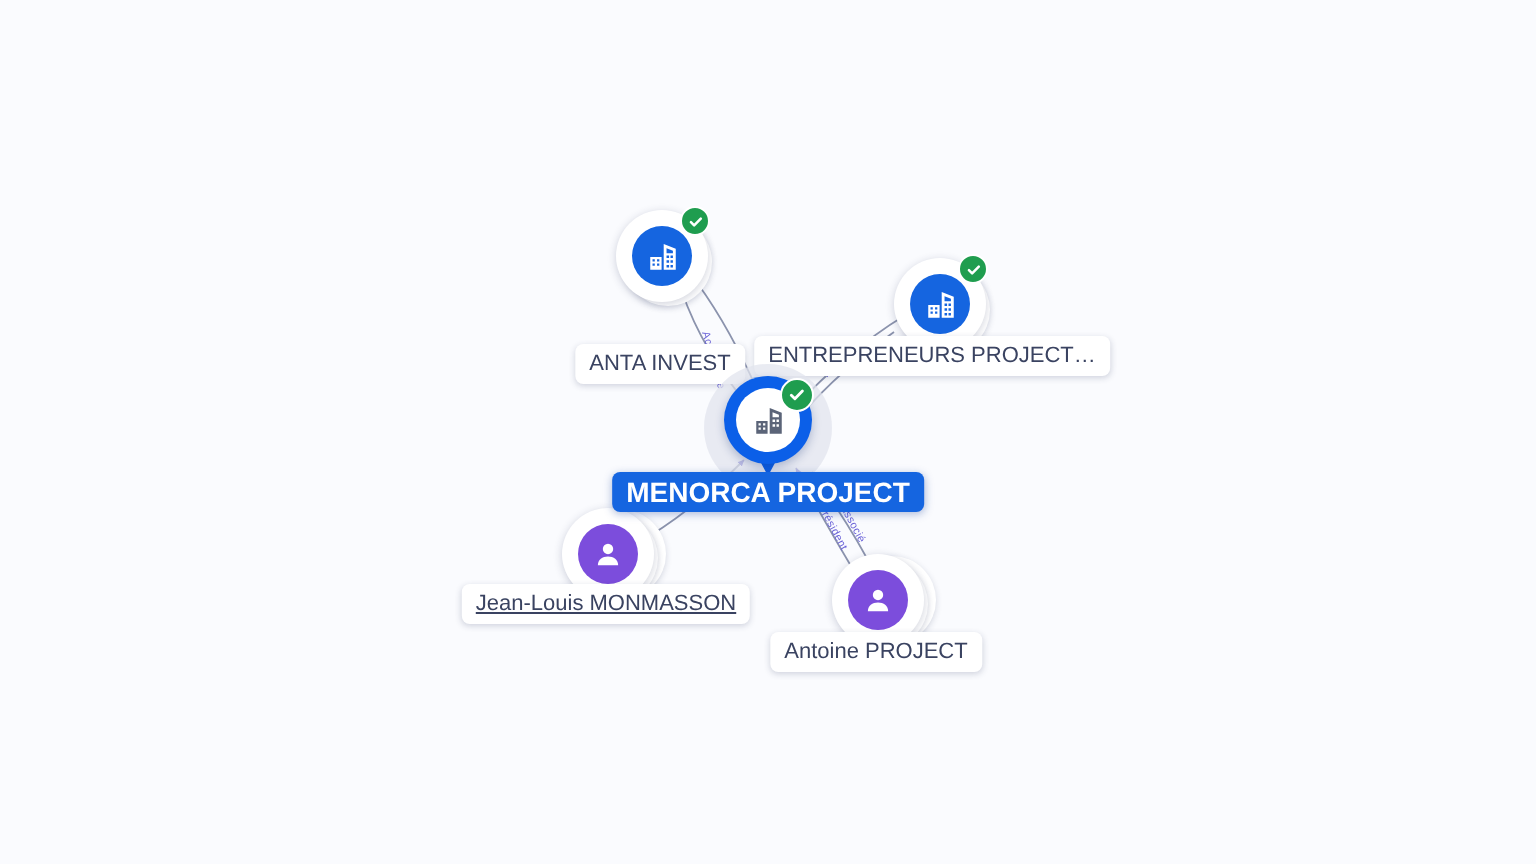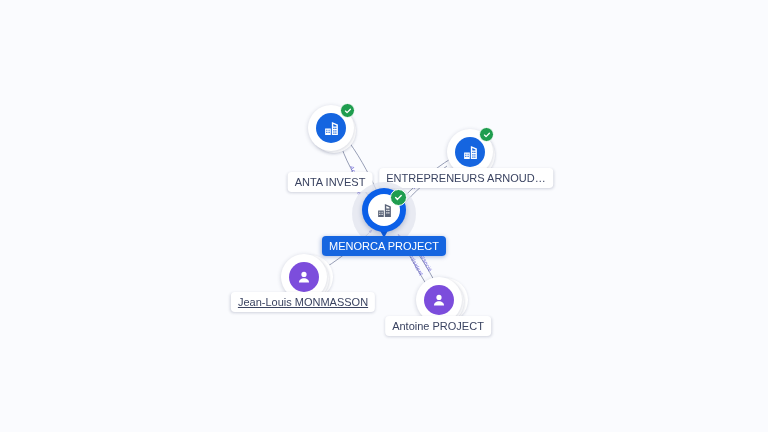--- a/index.html
+++ b/index.html
@@ -152,22 +152,22 @@
     font-size: 11px;
     line-height: 14px;
     padding: 3px 7px;
     border-radius: 4px;
     box-shadow: 0 1px 3px rgba(40,50,90,0.20);
     transform: translateX(-50%);
   }
   .node-label.primary {
     background: #1565e0;
     color: #ffffff;
-    font-size: 11px;
-    font-weight: 400;
+    font-size: 14px;
+    font-weight: 700;
     box-shadow: 0 1px 4px rgba(20,60,150,0.35);
   }
 
   
   .edge-label {
     position: absolute;
     font-size: 5.5px;
     color: #6b63d8;
     letter-spacing: 0.2px;
     white-space: nowrap;
@@ -233,21 +233,21 @@
           <path d="M3 21h8v-9H3v9zm1.6-7.4h1.6v1.6H4.6v-1.6zm3.2 0h1.6v1.6H7.8v-1.6zM4.6 16.6h1.6v1.6H4.6v-1.6zm3.2 0h1.6v1.6H7.8v-1.6z"></path>
           <path d="M12.5 21h8.5V6.2l-8.5-3.4V21zm2-15.2l4.5 1.8v1.7h-4.5V5.8zm0 5.1h1.8v1.8h-1.8v-1.8zm2.8 0h1.7v1.8h-1.7v-1.8zm-2.8 3.4h1.8v1.8h-1.8v-1.8zm2.8 0h1.7v1.8h-1.7v-1.8zm-2.8 3.4h1.8v1.8h-1.8v-1.8zm2.8 0h1.7v1.8h-1.7v-1.8z"></path>
         </svg>
       </div>
       <div class="badge-check">
         <svg width="8" height="8" viewBox="0 0 12 12">
           <path d="M2.2 6.1 L4.6 8.5 L9.6 3.4" stroke="#ffffff" stroke-width="1.9" fill="none" stroke-linecap="round" stroke-linejoin="round"></path>
         </svg>
       </div>
     </div>
-    <div class="node-label" style="left:-4px; top:16px;">ENTREPRENEURS ARNOUD…</div>
+    <div class="node-label" style="left:-4px; top:16px;">ENTREPRENEURS PROJECT…</div>
   </div>
 
   <div class="node" style="left:304px; top:277px;">
     <div class="stack" style="left:-15px; top:-22px; width:44px; height:44px;"></div>
     <div class="stack" style="left:-19px; top:-20px; width:44px; height:44px;"></div>
     <div class="circle-node">
       <div class="inner-disc person">
         <svg width="16" height="16" viewBox="0 0 24 24" fill="#ffffff">
           <circle cx="12" cy="8.2" r="3.9"></circle>
           <path d="M4.4 20.4c0-4.2 3.4-6.6 7.6-6.6s7.6 2.4 7.6 6.6z"></path>

